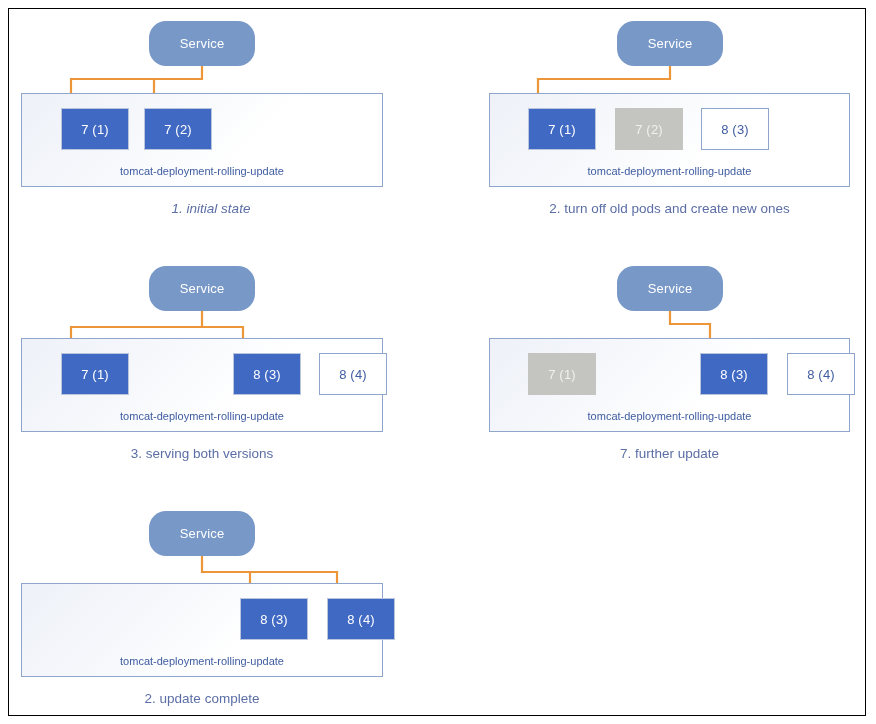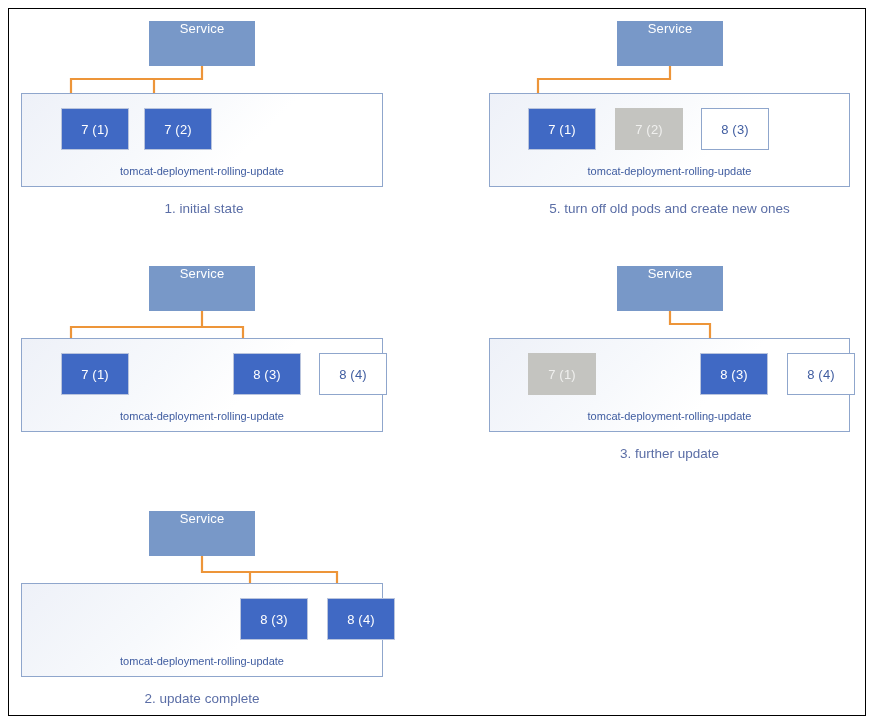--- a/index.html
+++ b/index.html
@@ -9,22 +9,22 @@
   }
   #frame{
     position:absolute;left:8px;top:8px;width:858px;height:708px;
     border:1px solid #000000;box-sizing:border-box;background:#fff;
   }
   .panel{position:absolute;}
 
   
   .service{
     position:absolute;background:#7898c8;
-    display:flex;justify-content:center;
-    color:#ffffff;font-size:13px;letter-spacing:.2px;
+    display:flex;align-items:center;justify-content:center;
+    color:#ffffff;font-size:13px;letter-spacing:.2px;border-radius:17px;
   }
 
   
   .deployment{
     position:absolute;box-sizing:border-box;
     border:1px solid #8fa6cc;
     background:linear-gradient(135deg,#eef1f8 0%,#f7f9fc 38%,#ffffff 62%);
   }
   .deployment-label{
     position:absolute;left:0;right:0;bottom:9px;text-align:center;
@@ -74,21 +74,21 @@
       <div class="deployment-label">tomcat-deployment-rolling-update</div>
     </div>
 
     <div class="pod active" style="left:28px;top:99px;width:68px;height:42px;">
       <span>7 (1)</span>
     </div>
     <div class="pod active" style="left:111px;top:99px;width:68px;height:42px;">
       <span>7 (2)</span>
     </div>
 
-    <div class="caption" style="left:5px;top:192px;width:380px;">
+    <div class="caption" style="left:12px;top:192px;width:380px;font-style:italic;">
       <span>1. initial state</span>
     </div>
   </div>
 
   <div class="panel" style="left:420px;top:0px;width:438px;height:232px;">
 
     <div class="service" style="left:188px;top:12px;width:106px;height:45px;">
       <span>Service</span>
     </div>
 
@@ -107,21 +107,21 @@
       <span>7 (1)</span>
     </div>
     <div class="pod terminating" style="left:162px;top:99px;width:68px;height:42px;">
       <span>7 (2)</span>
     </div>
     <div class="pod pending" style="left:248px;top:99px;width:68px;height:42px;">
       <span>8 (3)</span>
     </div>
 
     <div class="caption" style="left:60px;top:192px;width:361px;">
-      <span>5. turn off old pods and create new ones</span>
+      <span>2. turn off old pods and create new ones</span>
     </div>
   </div>
 
   <div class="panel" style="left:0px;top:245px;width:420px;height:232px;">
 
     <div class="service" style="left:140px;top:12px;width:106px;height:45px;">
       <span>Service</span>
     </div>
 
     <svg class="arrows" width="420" height="232" viewBox="0 0 420 232">
@@ -140,20 +140,23 @@
     <div class="pod active" style="left:28px;top:99px;width:68px;height:42px;">
       <span>7 (1)</span>
     </div>
     <div class="pod active" style="left:200px;top:99px;width:68px;height:42px;">
       <span>8 (3)</span>
     </div>
     <div class="pod pending" style="left:286px;top:99px;width:68px;height:42px;">
       <span>8 (4)</span>
     </div>
 
+    <div class="caption" style="left:12px;top:192px;width:362px;">
+      <span>3. serving both versions</span>
+    </div>
   </div>
 
   <div class="panel" style="left:420px;top:245px;width:438px;height:232px;">
 
     <div class="service" style="left:188px;top:12px;width:106px;height:45px;">
       <span>Service</span>
     </div>
 
     <svg class="arrows" width="438" height="232" viewBox="0 0 438 232">
       <g fill="none" stroke="#ed9539" stroke-width="2.2">
@@ -170,21 +173,21 @@
       <span>7 (1)</span>
     </div>
     <div class="pod active" style="left:247px;top:99px;width:68px;height:42px;">
       <span>8 (3)</span>
     </div>
     <div class="pod pending" style="left:334px;top:99px;width:68px;height:42px;">
       <span>8 (4)</span>
     </div>
 
     <div class="caption" style="left:60px;top:192px;width:361px;">
-      <span>3. further update</span>
+      <span>7. further update</span>
     </div>
   </div>
 
   <div class="panel" style="left:0px;top:490px;width:420px;height:218px;">
 
     <div class="service" style="left:140px;top:12px;width:106px;height:45px;">
       <span>Service</span>
     </div>
 
     <svg class="arrows" width="420" height="218" viewBox="0 0 420 218">

